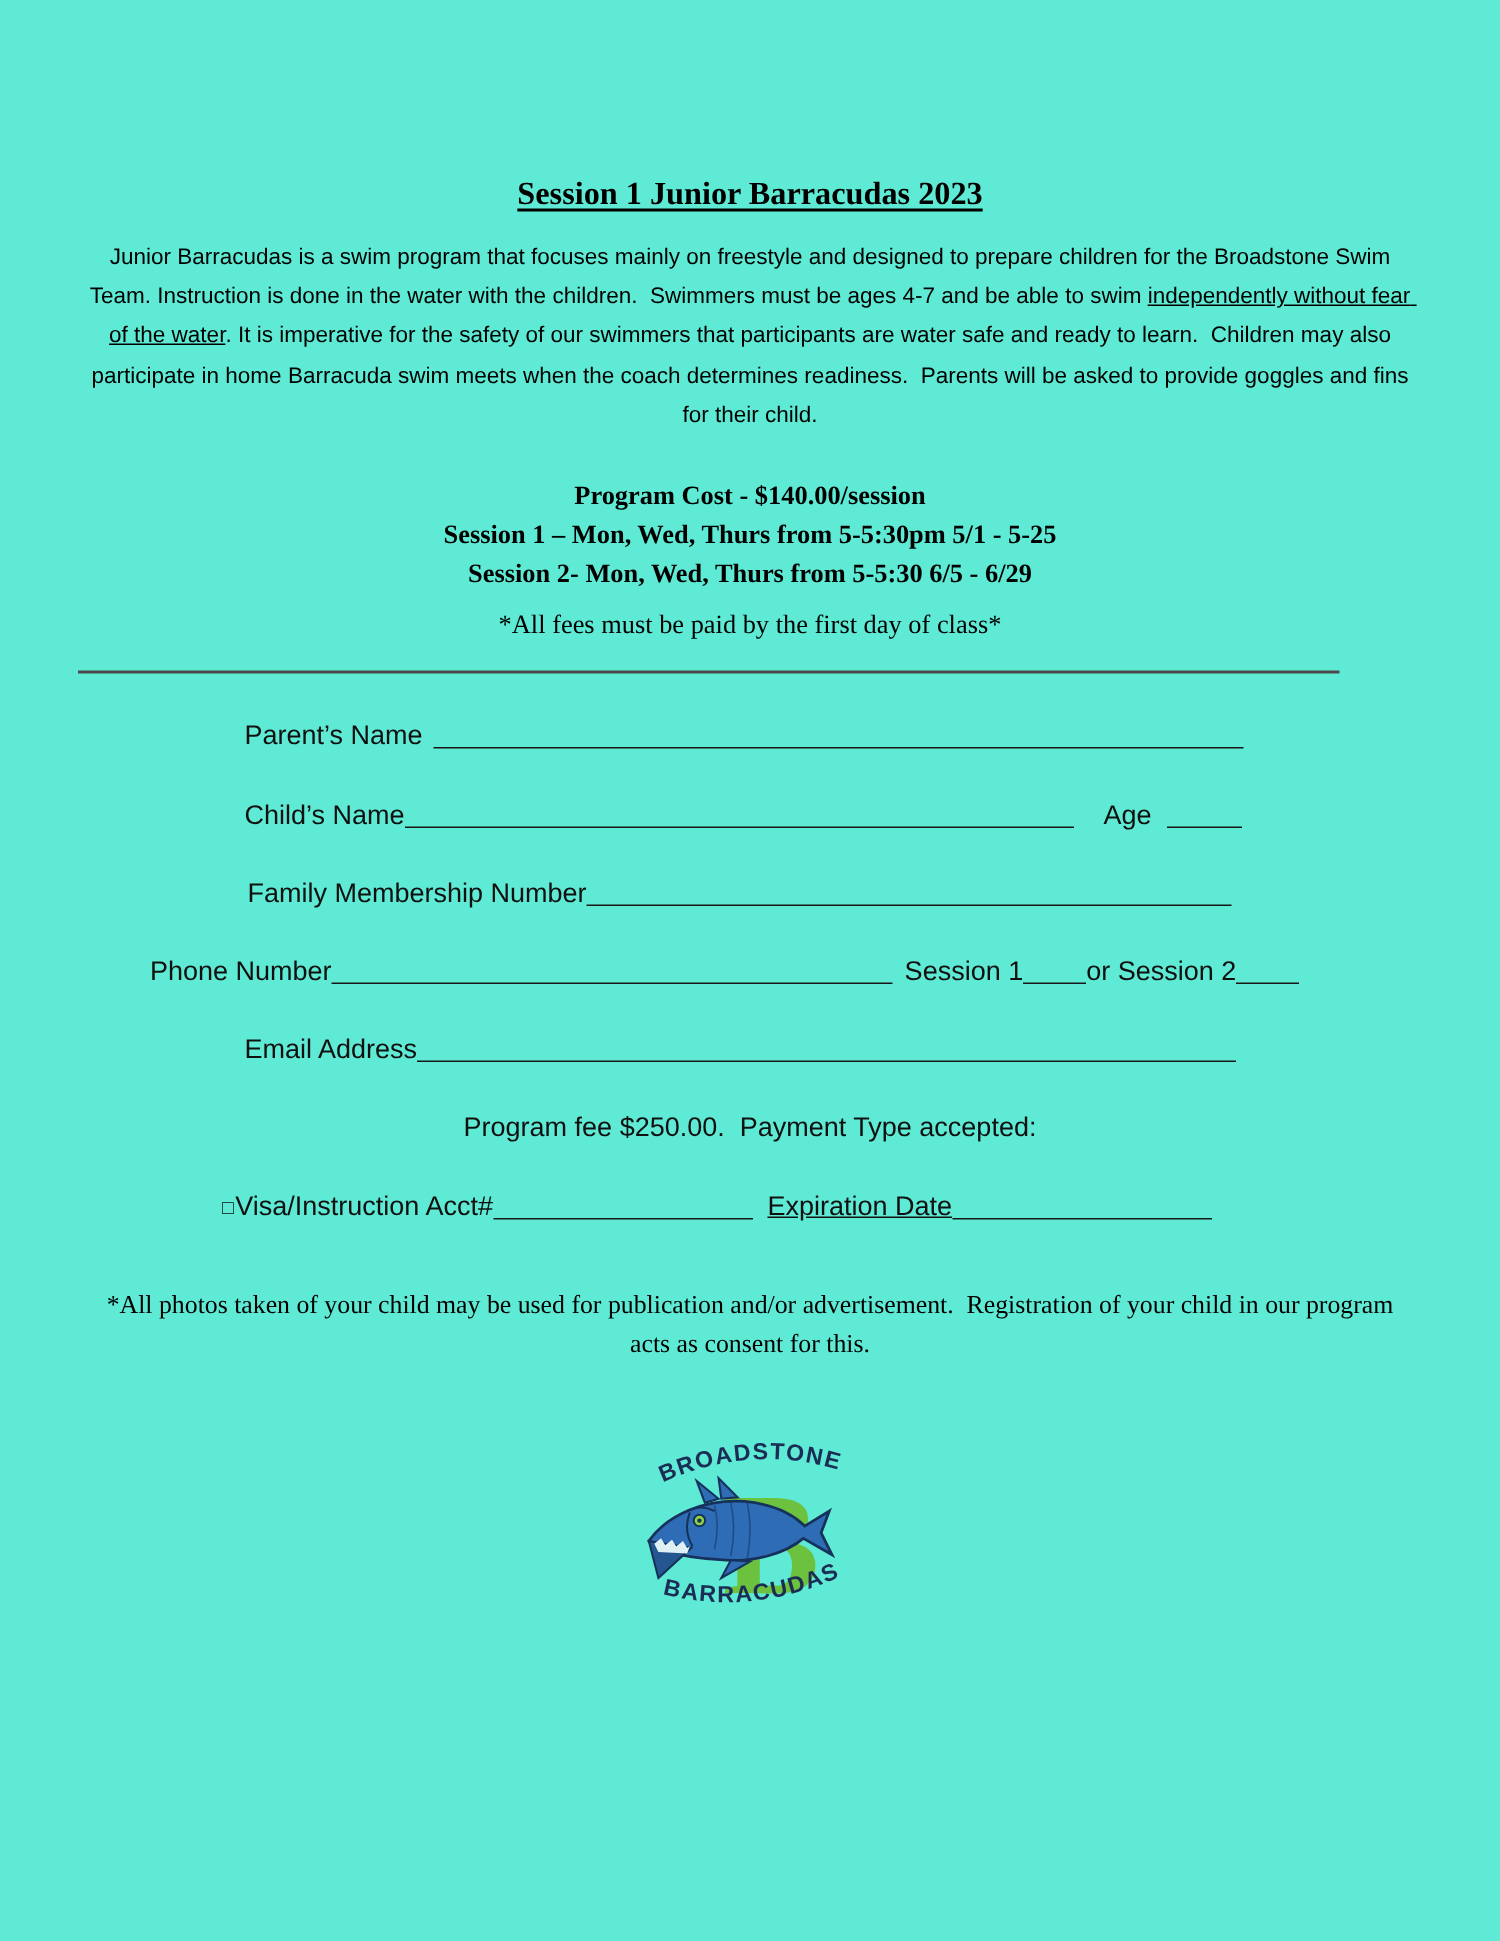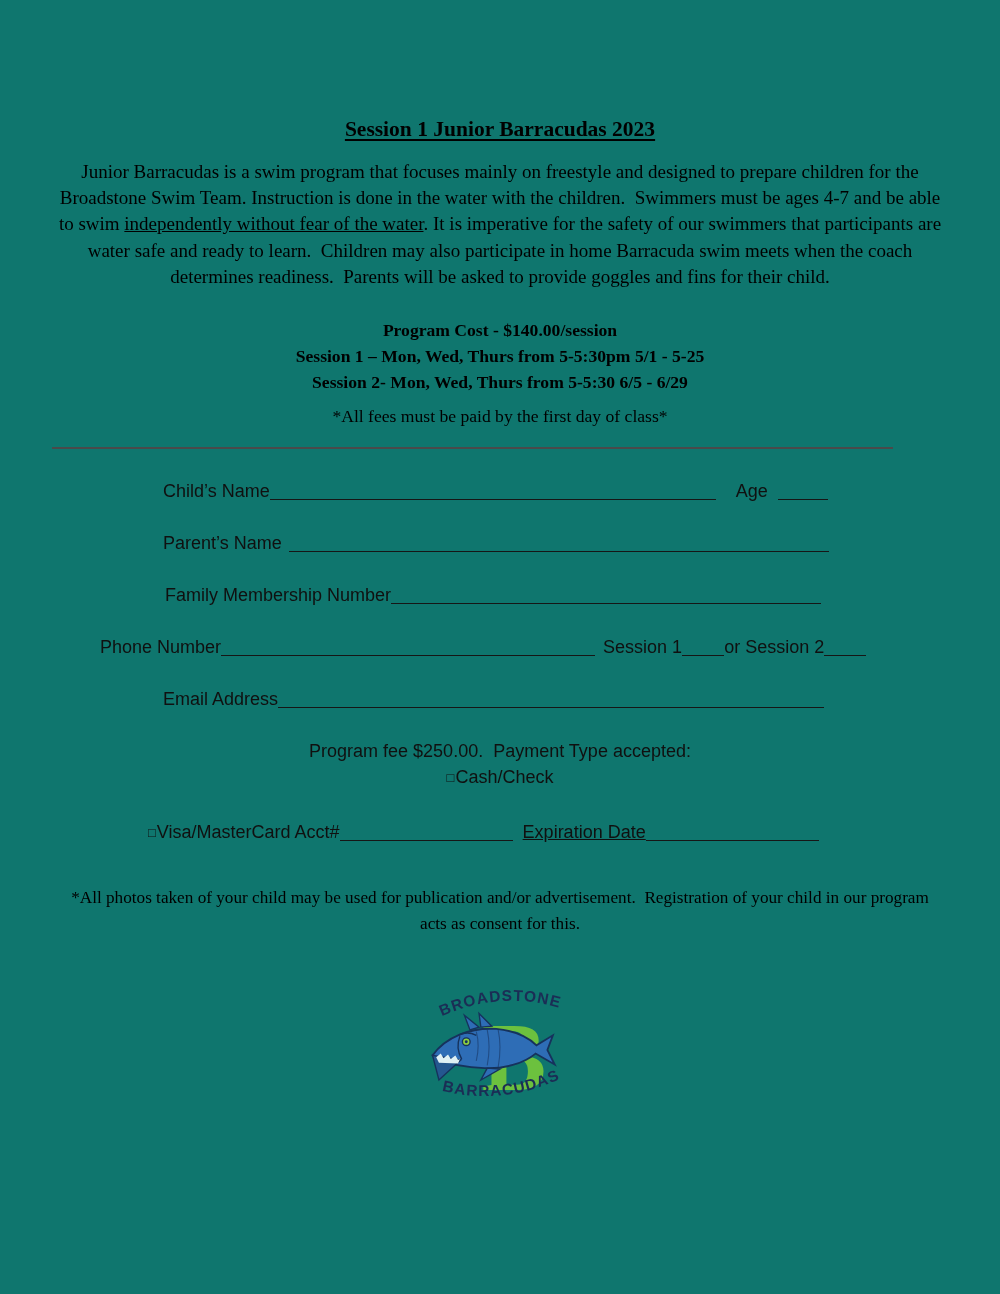--- a/index.html
+++ b/index.html
@@ -1,21 +1,21 @@
 <!DOCTYPE html>
 <html><head>
 <meta charset="utf-8">
 <style>
   html,body{margin:0;padding:0;background:#fff;}
-  .page{position:relative;width:1000px;height:1294px;background:#0f766e;overflow:hidden;color:#000;}
+  .page{position:relative;width:1000px;height:1294px;background:#5eead4;overflow:hidden;color:#000;}
 
   
   .doc-title{margin:116px 0 0 0;text-align:center;font-family:"Liberation Serif",serif;font-weight:bold;font-size:21.5px;line-height:26px;}
   .doc-title .u-title{text-decoration:underline;text-decoration-thickness:2px;text-underline-offset:3px;}
-  .intro{width:884px;margin:17px auto 0;text-align:center;font-family:Liberation Serif, serif;font-size:19px;line-height:26.2px;white-space:pre-wrap;}
+  .intro{width:884px;margin:17px auto 0;text-align:center;font-family:Liberation Sans, sans-serif;font-size:15px;line-height:26.2px;white-space:pre-wrap;}
   .intro .underlined{text-decoration:underline;}
   .cost-block{margin-top:27px;text-align:center;font-family:"Liberation Serif",serif;font-weight:bold;font-size:17.6px;line-height:26px;}
   .cost-note{font-weight:normal;font-size:15.8px;line-height:26px;}
   .fees-note{margin-top:8px;text-align:center;font-family:"Liberation Serif",serif;font-size:17.6px;line-height:26px;}
   .divider{width:841px;margin:18px 0 0 52px;border:0;border-top:2px solid #4a4a4a;}
 
   
   .form-row{font-family:"Liberation Sans",sans-serif;font-size:18px;line-height:22px;color:#101010;white-space:pre;}
   .row-child{margin:31px 0 0 163px;}
   .row-parent{margin:30px 0 0 163px;}
@@ -55,35 +55,34 @@
   <div class="cost-block">
     <div>Program Cost - $140.00/session</div>
     <div>Session 1 – Mon, Wed, Thurs from 5-5:30pm 5/1 - 5-25</div>
     <div>Session 2- Mon, Wed, Thurs from 5-5:30 6/5 - 6/29</div>
   </div>
 
   <div class="fees-note">*All fees must be paid by the first day of class*</div>
 
   <hr class="divider">
 
+  <div class="form-row row-parent"><span>Parent’s Name</span><span class="blank ml7" style="width:540px"></span></div>
+
   <div class="form-row row-child"><span>Child’s Name</span><span class="blank" style="width:446px"></span><span class="ml20">Age</span><span class="blank ml10" style="width:50px"></span></div>
-
-  <div class="form-row row-parent"><span>Parent’s Name</span><span class="blank ml7" style="width:540px"></span></div>
 
   <div class="form-row row-family"><span>Family Membership Number</span><span class="blank" style="width:430px"></span></div>
 
   <div class="form-row row-phone"><span>Phone Number</span><span class="blank" style="width:374px"></span><span class="ml8">Session 1</span><span class="blank" style="width:42px"></span><span>or Session 2</span><span class="blank" style="width:42px"></span></div>
 
   <div class="form-row row-email"><span>Email Address</span><span class="blank" style="width:546px"></span></div>
 
   <div class="form-row row-payment">Program fee $250.00.  Payment Type accepted:</div>
 
-  <div class="form-row row-cash"><span class="cb">□</span><span>Cash/Check</span></div>
 
-  <div class="form-row row-visa"><span class="cb">□</span><span>Visa/MasterCard Acct#</span><span class="blank" style="width:173px"></span><span class="ml10">Expiration Date</span><span class="blank" style="width:173px"></span></div>
+  <div class="form-row row-visa"><span class="cb">□</span><span>Visa/Instruction Acct#</span><span class="blank" style="width:173px"></span><span class="ml10">Expiration Date</span><span class="blank" style="width:173px"></span></div>
 
 
   <div class="photo-note">*All photos taken of your child may be used for publication and/or advertisement.  Registration of your child in our program acts as consent for this.</div>
 
   <div class="logo-wrap">
     <svg width="146" height="134" viewBox="0 0 160 147" xmlns="http://www.w3.org/2000/svg">
       <defs>
         <path id="arcTop" d="M 10 46 Q 80 12 152 36" fill="none"></path>
         <path id="arcBot" d="M 6 122 Q 82 145 156 107" fill="none"></path>
       </defs>

